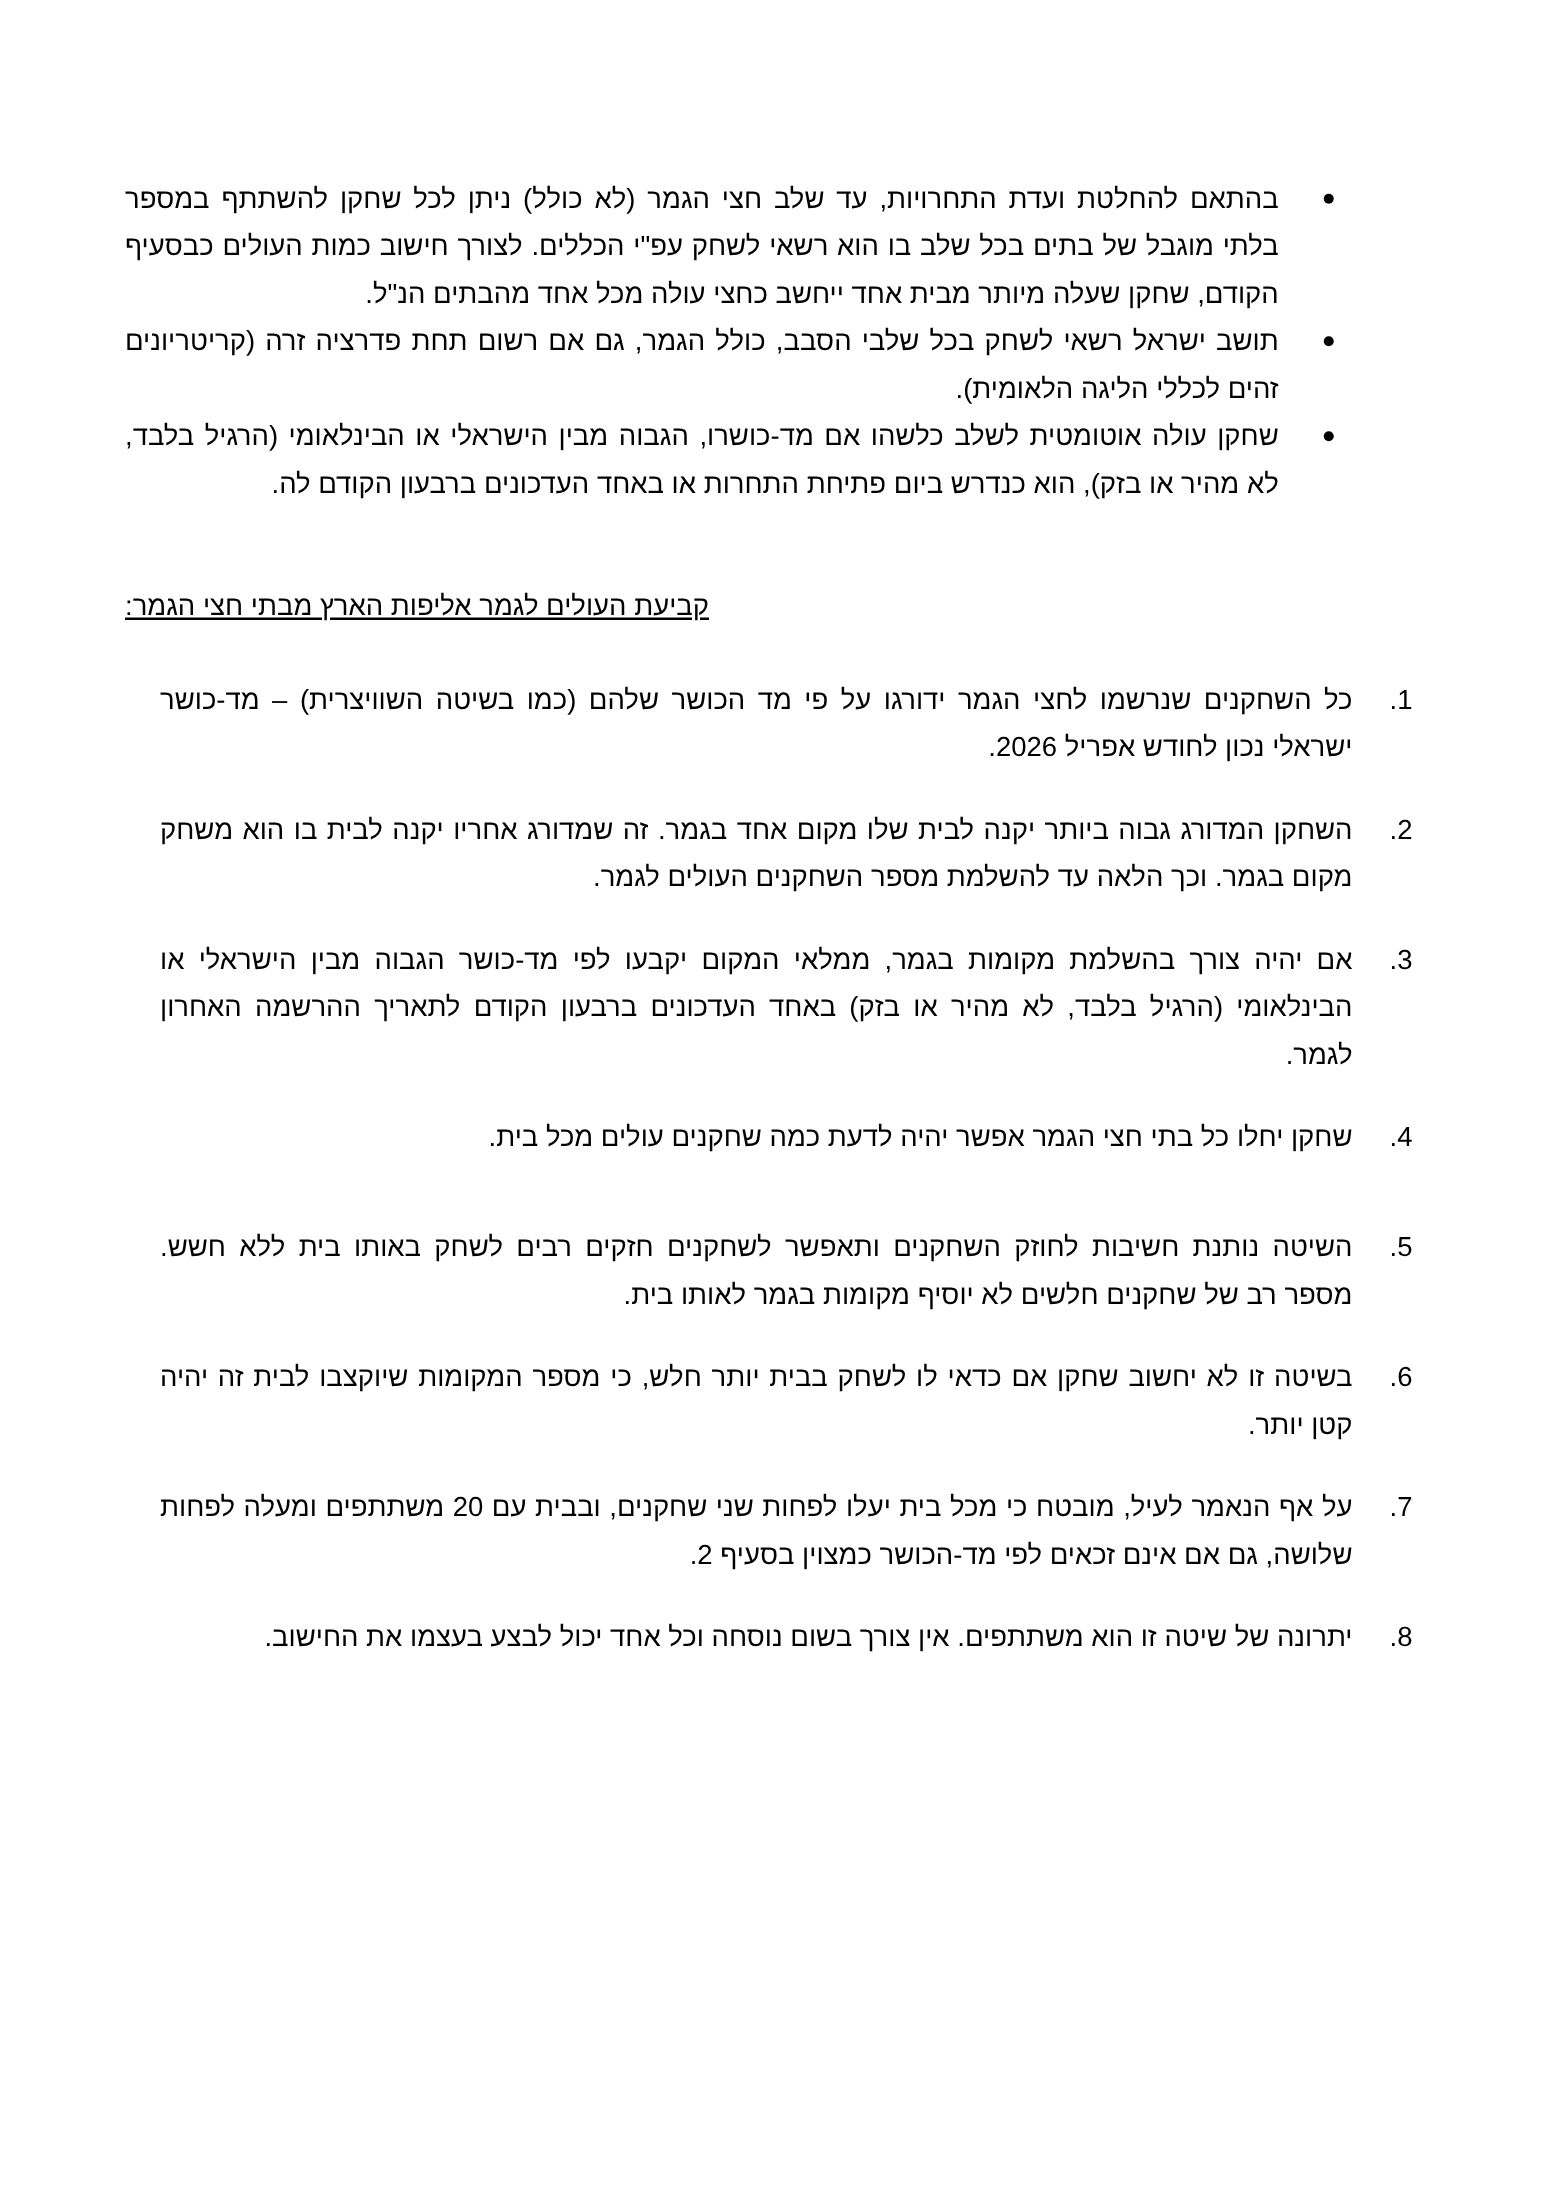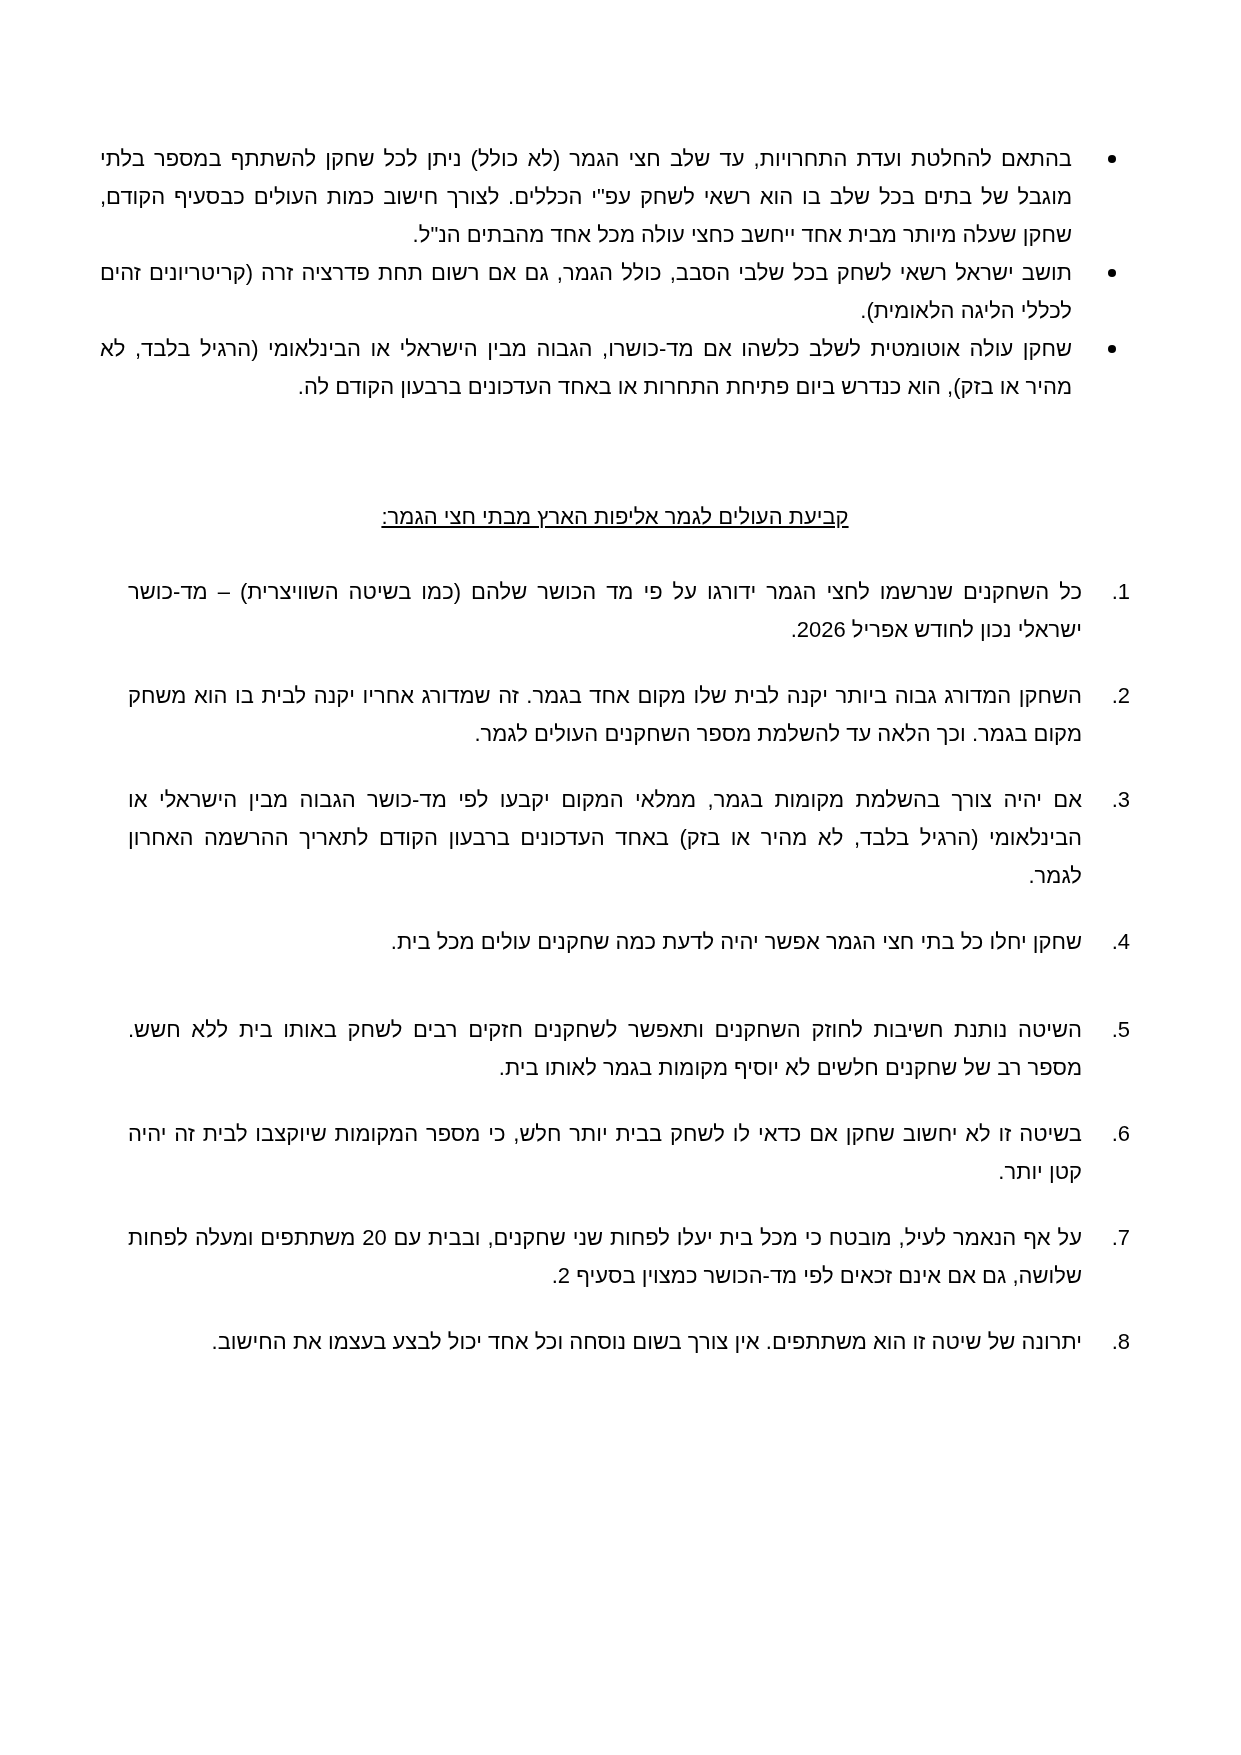--- a/index.html
+++ b/index.html
@@ -18,36 +18,36 @@
   .content{
     position:absolute;
     top:140px;
     right:111px;
     left:100px;
   }
   
   .bullet-item{
     position:relative;
     margin-left:0;
-    margin-right:58px;       
+    margin-right:107px;       
     text-align:justify;
   }
   .bullet-dot{
     position:absolute;
     right:-44px;
     top:15px;
     width:8px;height:8px;
     border-radius:50%;
     background:#000;
   }
   
   .heading{
-    margin-top:92px;
+    margin-top:60px;
     margin-bottom:37px;
-    text-align:center;
+    text-align:left;
   }
   .heading span{
     text-decoration:underline;
   }
   
   .num-item{
     display:flex;
     margin-bottom:28px;
   }
   .num-item:nth-child(4){margin-bottom:50px;}

